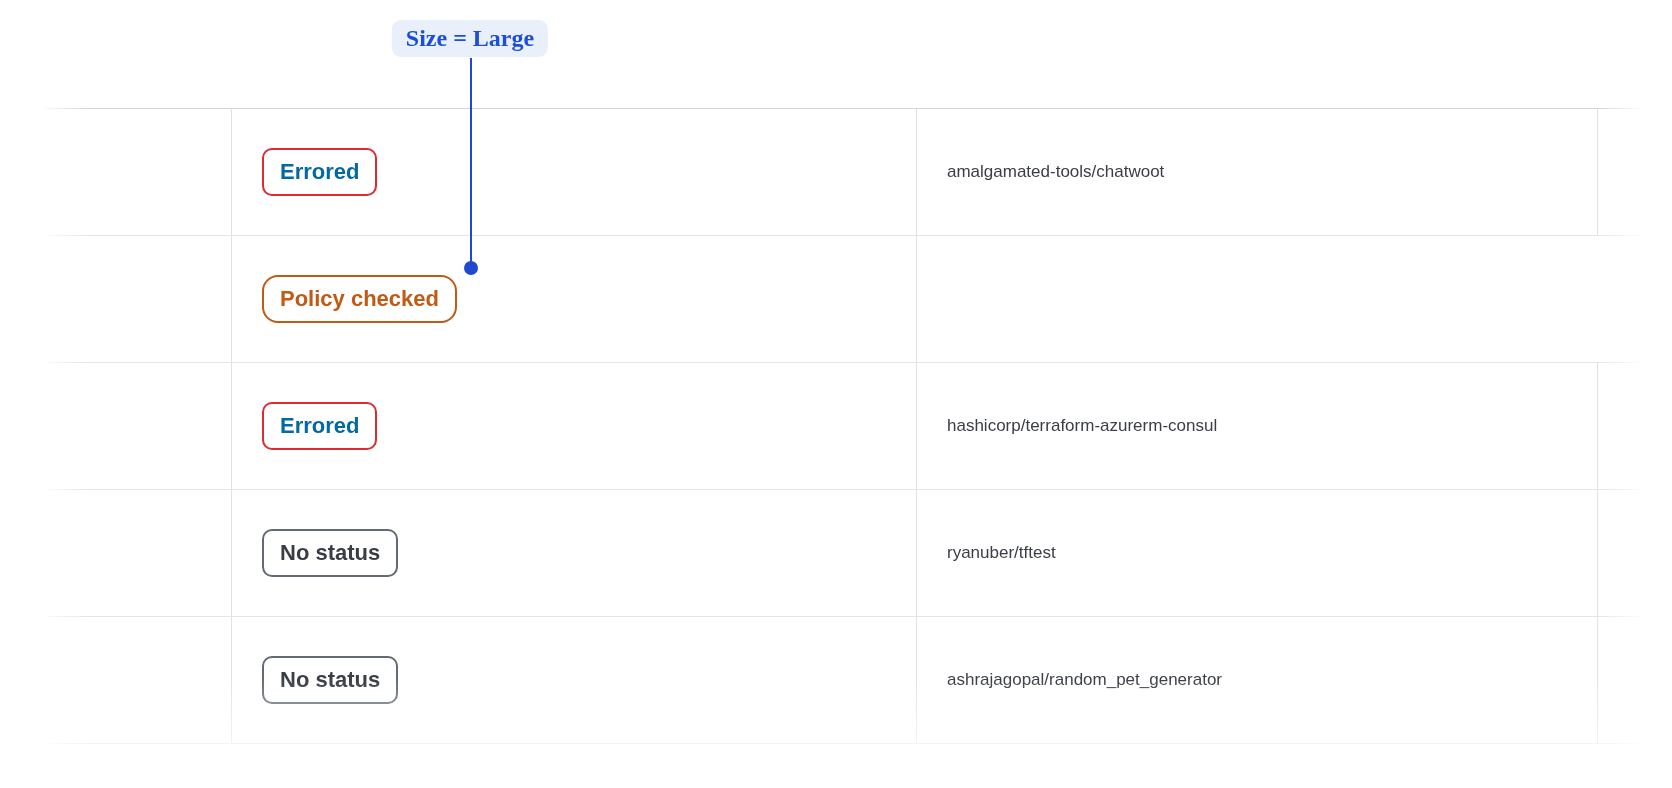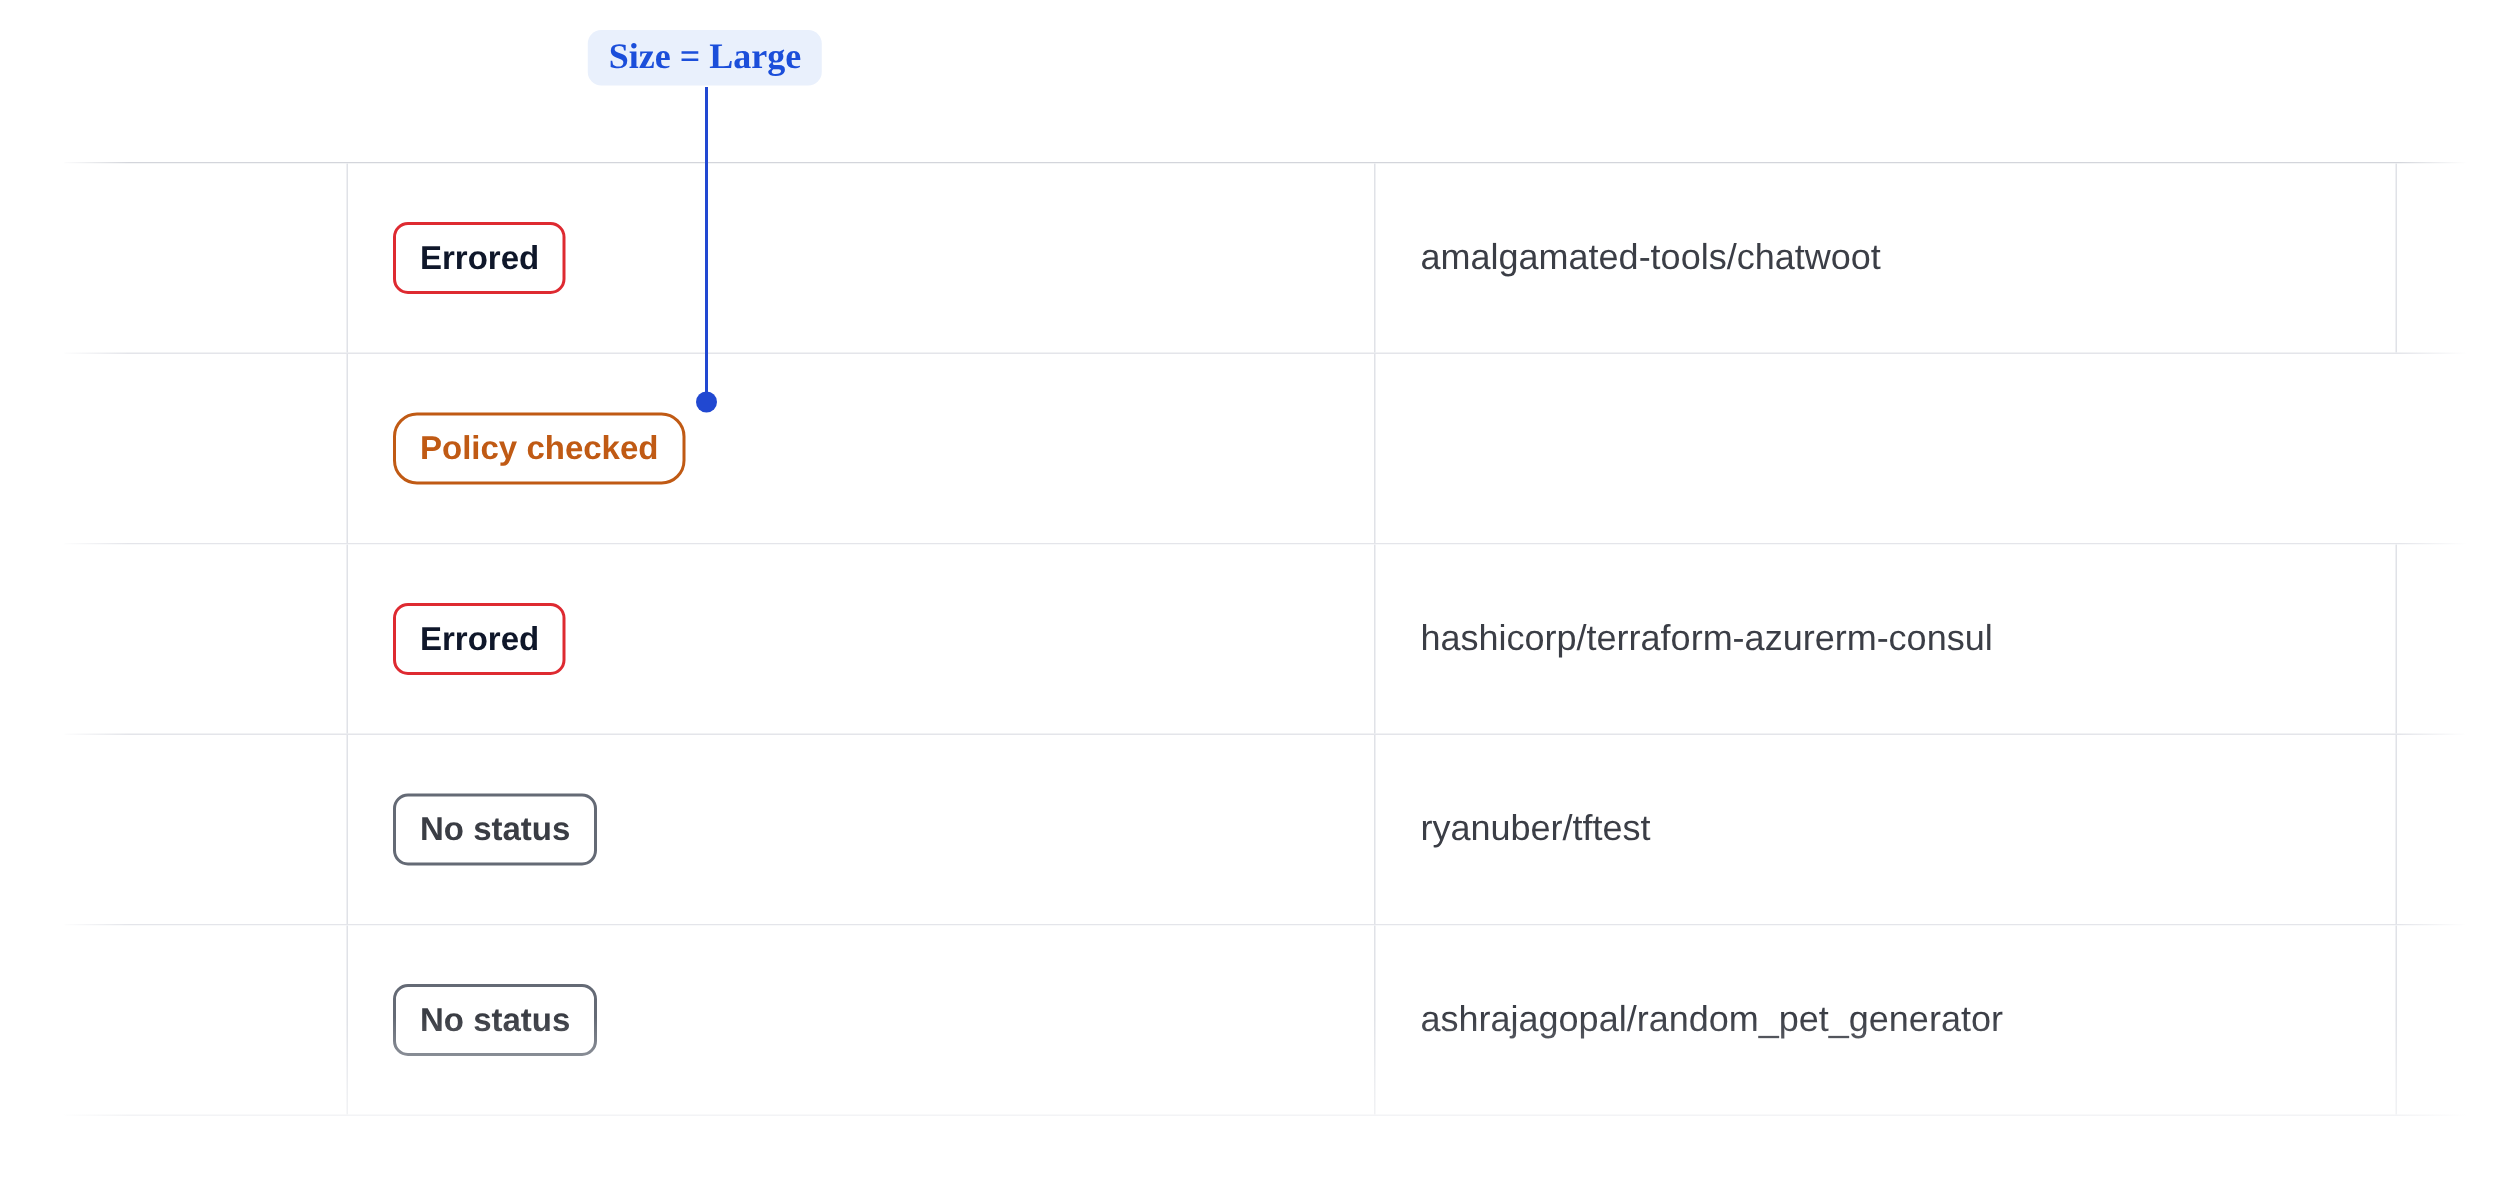--- a/index.html
+++ b/index.html
@@ -44,40 +44,40 @@
   .c3 { flex: 1; }
   .t-head .c0, .t-head .c1, .t-head .c2 { border-right-color: #d9dbe0; }
 
   .th-label {
     font-size: 23px;
     font-weight: 700;
     color: #15171c;
     letter-spacing: 0.1px;
   }
   .repo-text {
-    font-size: 24px;
+    font-size: 17px;
     font-weight: 400;
     color: #3b3e46;
     white-space: nowrap;
   }
 
   
   .badge {
     display: inline-flex;
     align-items: center;
     height: 48px;
     padding: 0 16px;
     border: 2px solid;
     border-radius: 10px;
     background: #ffffff;
     font-size: 22px;
     font-weight: 600;
     white-space: nowrap;
   }
-  .badge--errored        { color: #0f172a; border-color: #de2a31; padding-left: 16px; }
+  .badge--errored        { color: #0369a1; border-color: #de2a31; padding-left: 16px; }
   .badge--policy-checked { color: #c05a14; border-color: #c05a14; border-radius: 16px; }
   .badge--no-status      { color: #3a3d44; border-color: #646a75; }
 
   
   .fade { position: absolute; pointer-events: none; z-index: 5; }
   .fade-left {
     left: 0; top: 0; bottom: 0; width: 86px;
     background: linear-gradient(to right, #ffffff 46%, rgba(255,255,255,0) 100%);
   }
   .fade-right {

